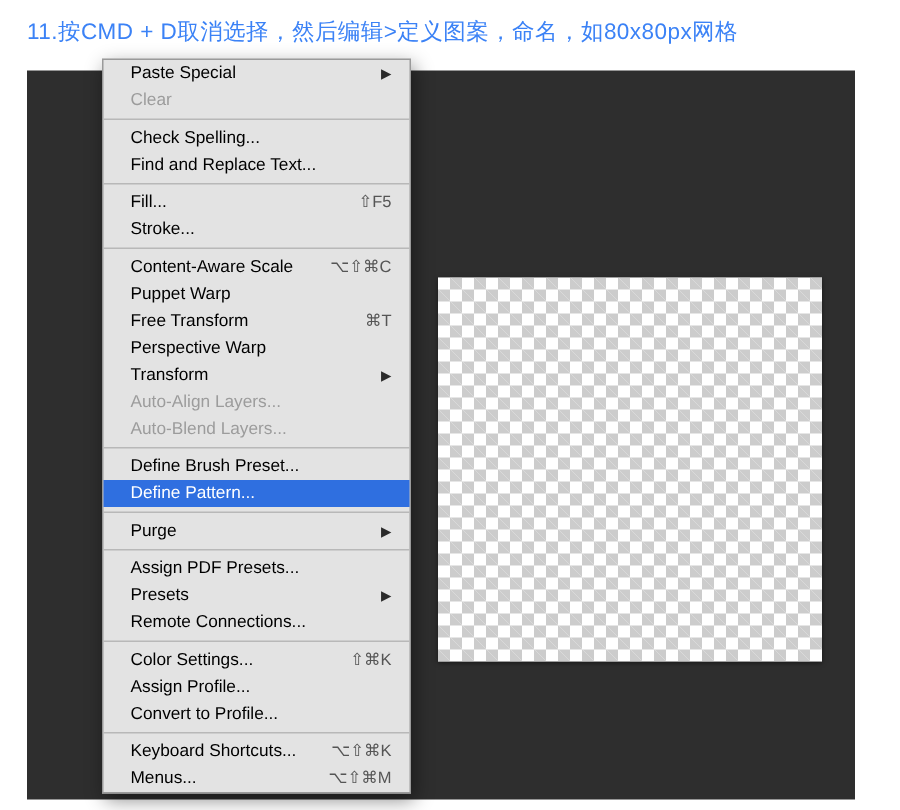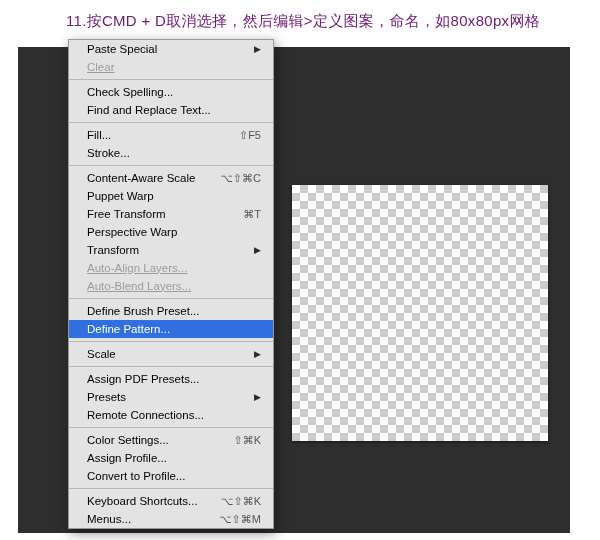--- a/index.html
+++ b/index.html
@@ -8,23 +8,22 @@
     background: #ffffff;
     width: 600px;
     height: 540px;
     overflow: hidden;
     font-size: 13px;
     color: #333;
   }
   .instruction {
     padding: 12px 18px 10px 18px;
     font-size: 15px;
-    color: #701a75;
+    color: #3b82f6;
     letter-spacing: 0.3px;
-    margin-left: 48px;
   }
   .workspace {
     margin: 6px 18px 0 18px;
     width: 552px;
     height: 486px;
     background: #2e2e2e;
     position: relative;
   }
   .canvas {
     position: absolute;
@@ -54,21 +53,21 @@
     color: #000;
   }
   .menu .item {
     display: flex;
     justify-content: space-between;
     align-items: center;
     padding: 1.5px 12px 1.5px 18px;
     line-height: 15px;
     white-space: nowrap;
   }
-  .menu .item.disabled { color: #9c9c9c; text-decoration: underline; }
+  .menu .item.disabled { color: #9c9c9c; }
   .menu .item.highlight {
     background: #2f6fe0;
     color: #fff;
     align-items: center;
   }
   .menu .sep {
     height: 1px;
     margin: 3px 0;
     background: #b8b8b8;
   }
@@ -142,21 +141,21 @@
       </div>
       <div class="sep"></div>
       <div class="item">
         <span>Define Brush Preset...</span>
       </div>
       <div class="item highlight">
         <span>Define Pattern...</span>
       </div>
       <div class="sep"></div>
       <div class="item">
-        <span>Scale</span>
+        <span>Purge</span>
         <span class="arrow">▶</span>
       </div>
       <div class="sep"></div>
       <div class="item">
         <span>Assign PDF Presets...</span>
       </div>
       <div class="item">
         <span>Presets</span>
         <span class="arrow">▶</span>
       </div>

